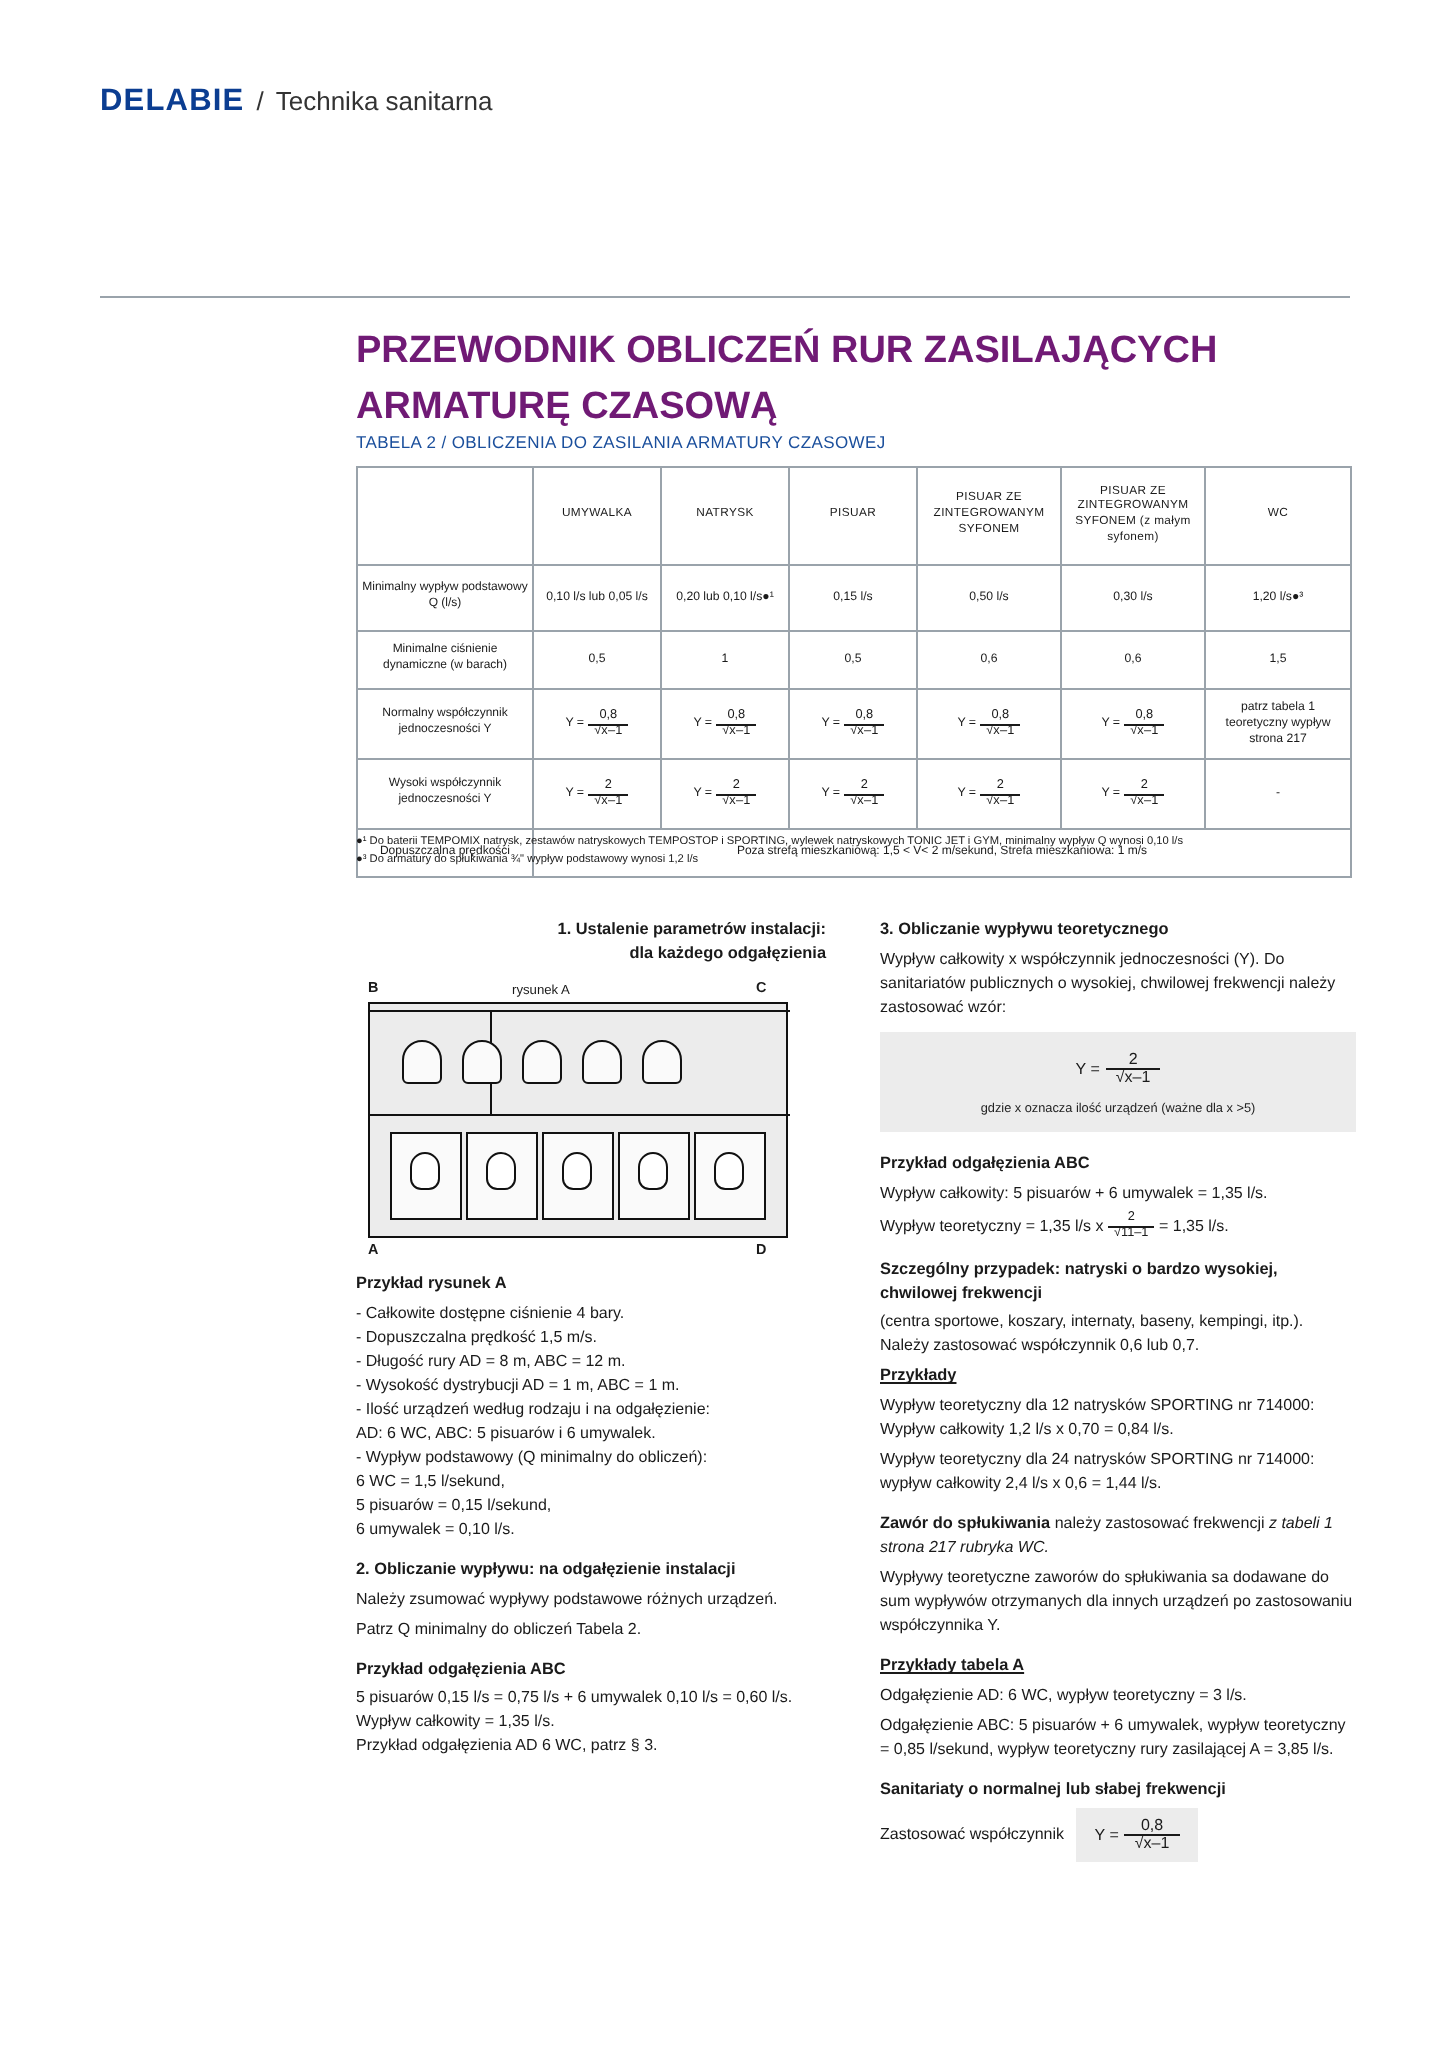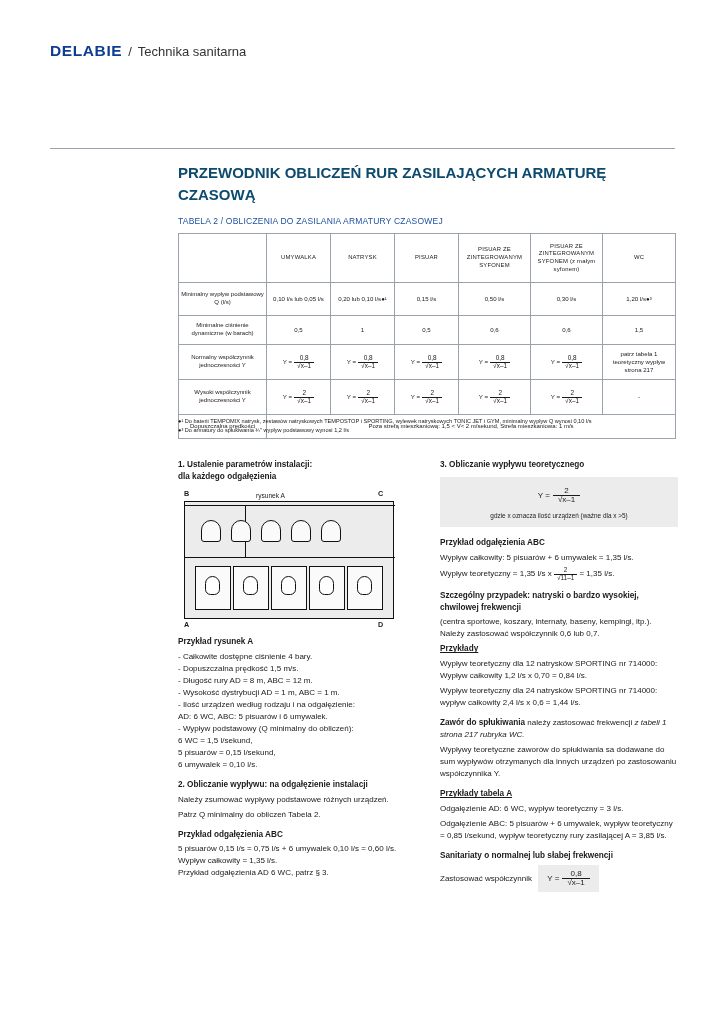--- a/index.html
+++ b/index.html
@@ -54,23 +54,23 @@
     height: 1px;
     background: #9aa3ab;
   }
 
   
   .title {
     position: absolute;
     left: 178px;
     top: 162px;
     width: 500px;
-    color: #0c4a6e;
+    color: #701a75;
     font-weight: bold;
-    font-size: 15px;
+    font-size: 19px;
     line-height: 1.45;
   }
 
   .table-caption {
     position: absolute;
     left: 178px;
     top: 216px;
     font-size: 8.5px;
     font-weight: normal;
     color: #1b4f9c;
@@ -446,21 +446,21 @@
       </tbody>
     </table>
   </div>
 
   <div class="footnotes">
     <div>●¹ Do baterii TEMPOMIX natrysk, zestawów natryskowych TEMPOSTOP i SPORTING, wylewek natryskowych TONIC JET i GYM, minimalny wypływ Q wynosi 0,10 l/s</div>
     <div>●³ Do armatury do spłukiwania ¾" wypływ podstawowy wynosi 1,2 l/s</div>
   </div>
 
   <div class="col-left">
-    <div class="h-bold" style="white-space:pre-line;">1. Ustalenie parametrów instalacji:
+    <div class="h-bold" style="white-space:pre-line;text-align:right;">1. Ustalenie parametrów instalacji:
 dla każdego odgałęzienia</div>
 
     <div class="figure">
       <div class="pt-label" style="left:6px; top:0px;">B</div>
       <div class="fig-caption" style="left:78px; top:2px;">rysunek A</div>
       <div class="pt-label" style="left:200px; top:0px;">C</div>
 
       <div class="fig-box">
 
         <div class="fig-inner-line" style="left:0px; top:3px; width:210px; height:0.7px;"></div>
@@ -512,20 +512,21 @@
     <div class="h-bold">Przykład odgałęzienia ABC</div>
     <div class="para">
       <div>5 pisuarów 0,15 l/s = 0,75 l/s + 6 umywalek 0,10 l/s = 0,60 l/s.</div>
       <div>Wypływ całkowity = 1,35 l/s.</div>
       <div>Przykład odgałęzienia AD 6 WC, patrz § 3.</div>
     </div>
   </div>
 
   <div class="col-right">
     <div class="h-bold">3. Obliczanie wypływu teoretycznego</div>
+    <div class="para tight">Wypływ całkowity x współczynnik jednoczesności (Y). Do sanitariatów publicznych o wysokiej, chwilowej frekwencji należy zastosować wzór:</div>
 
     <div class="formula-box">
       <span class="frac-big">
         <span>Y =</span>
         <span class="frac">
           <span class="num">2</span>
           <span class="den">√x–1</span>
         </span>
       </span>
       <div class="formula-note">gdzie x oznacza ilość urządzeń (ważne dla x &gt;5)</div>

